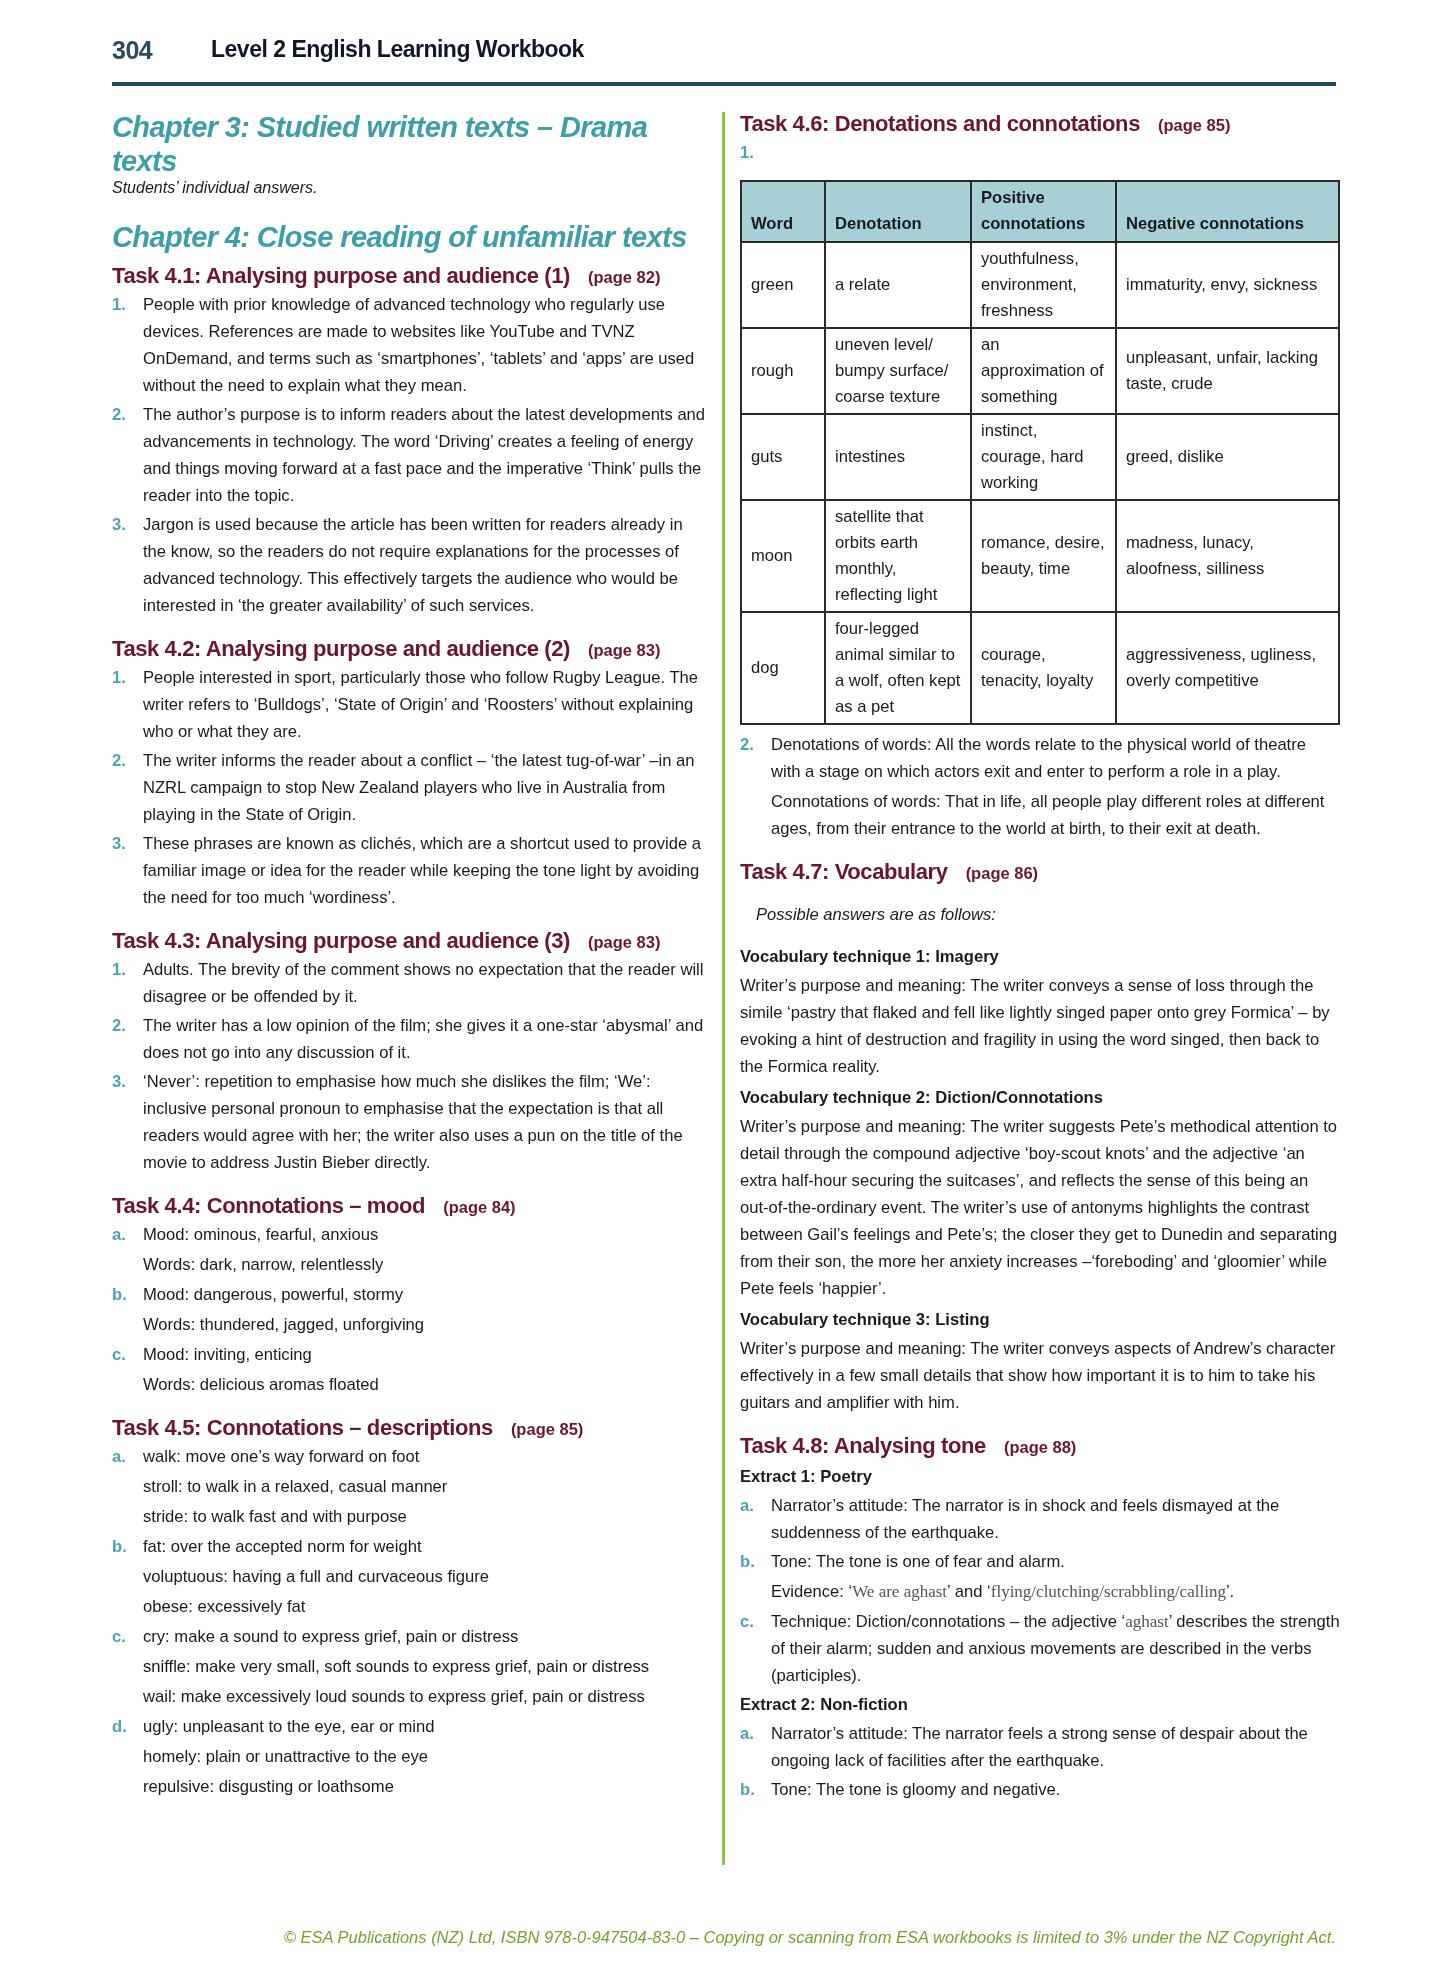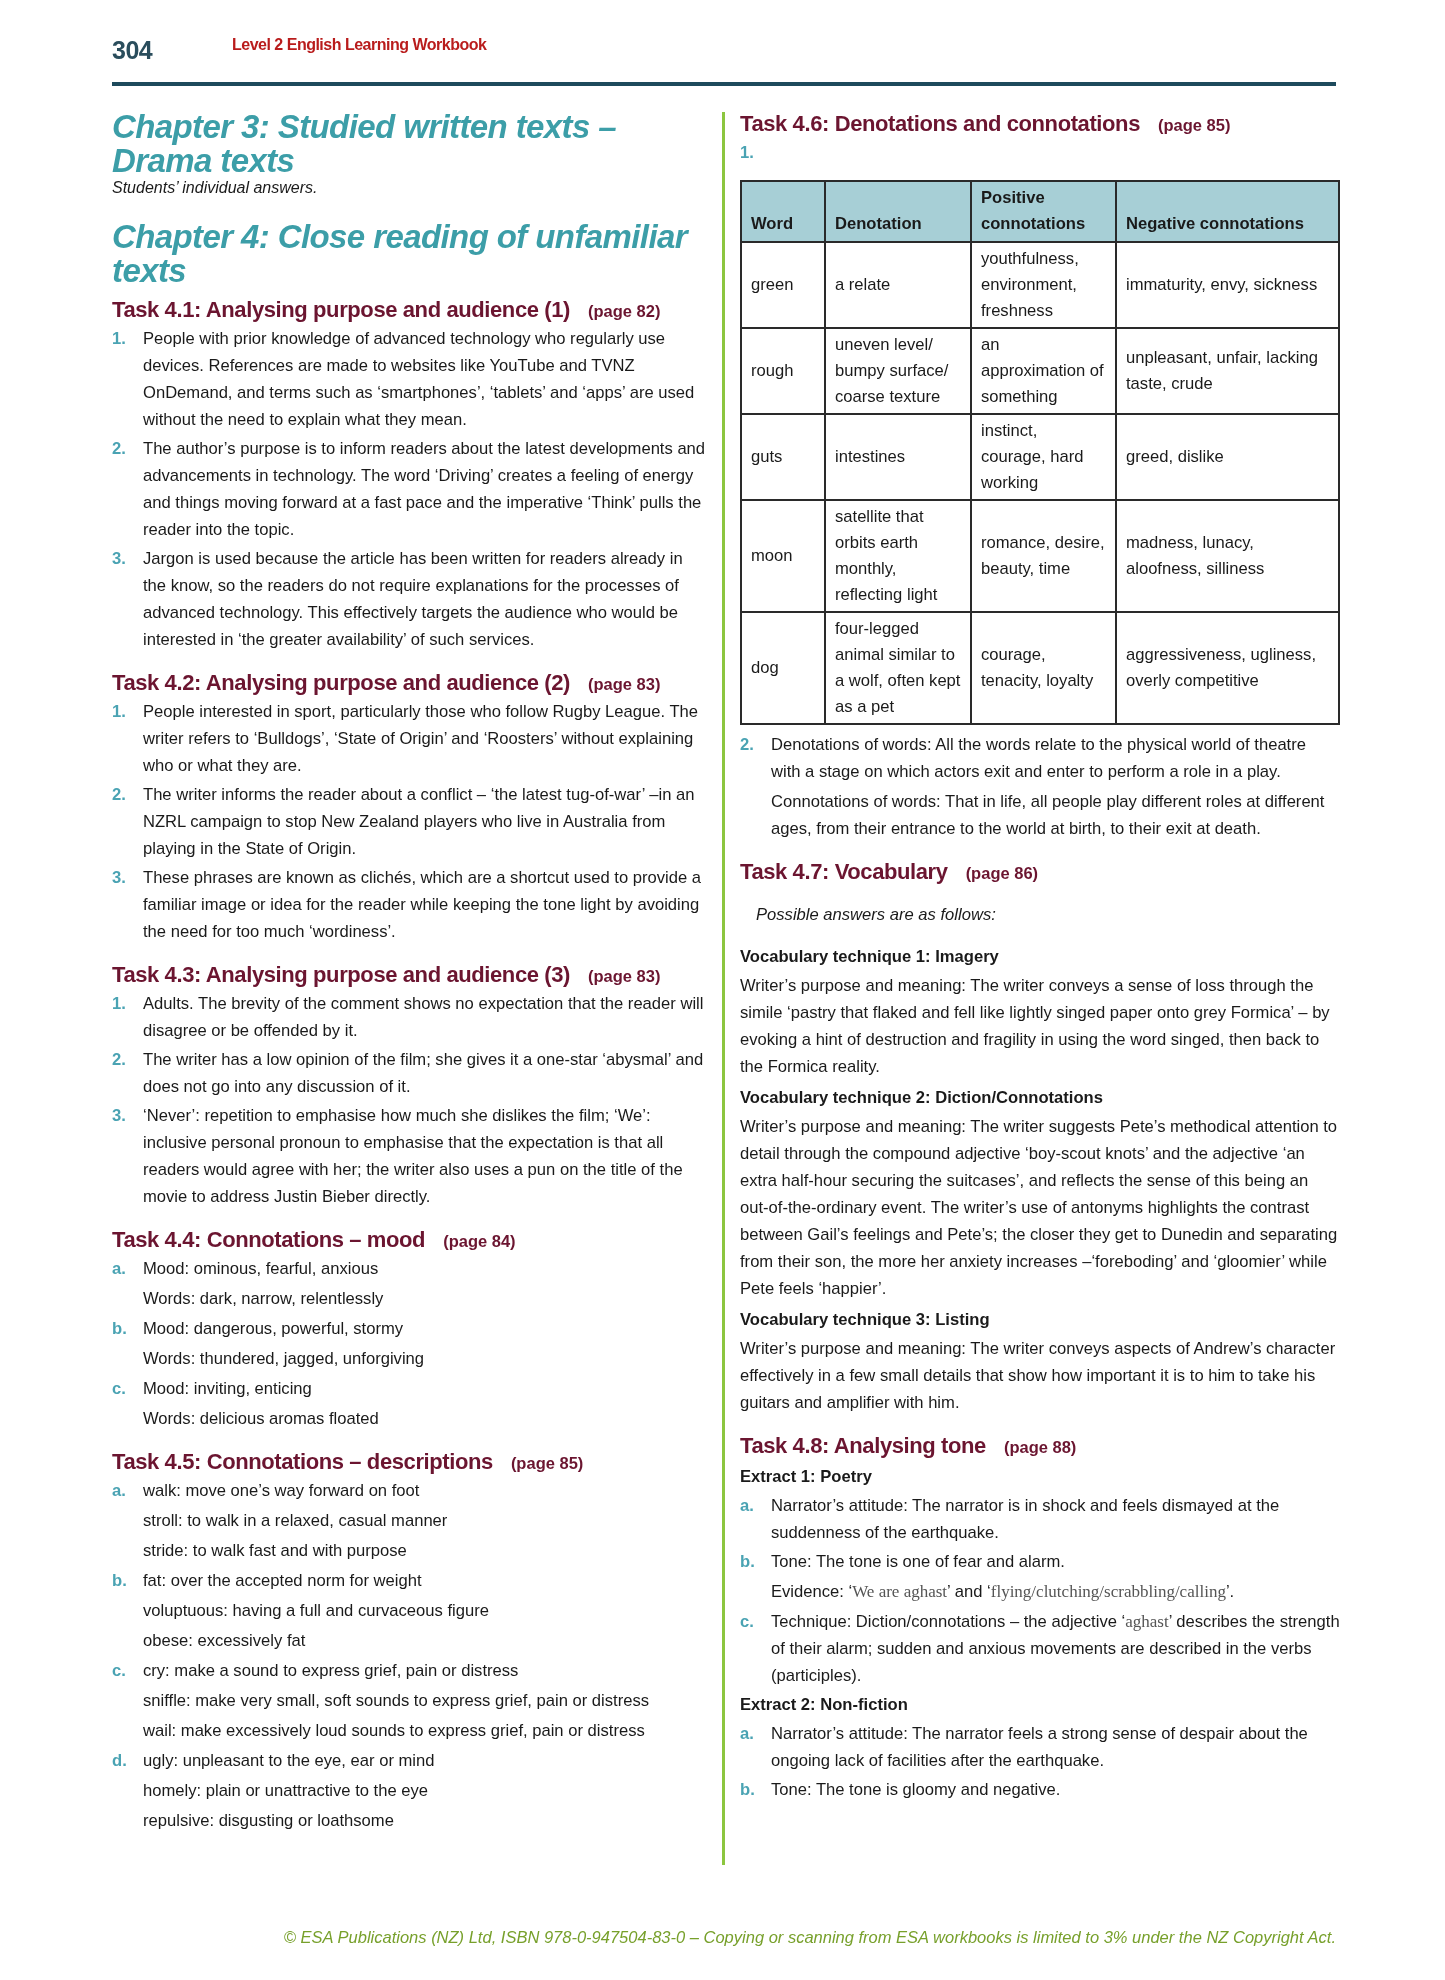--- a/index.html
+++ b/index.html
@@ -10,31 +10,31 @@
   .page-header {
     position: absolute; left: 112px; top: 30px; width: 1224px; height: 52px;
     border-bottom: 4px solid #1d4a5c;
     text-align: right;
   }
   .page-num {
     position: absolute; left: 0; top: 6px; font-size: 25px; font-weight: bold; color: #2a4d5c;
     letter-spacing: -0.5px;
   }
   .book-title {
-    position: absolute; left: 120px; top: 6px; font-size: 16px; font-weight: bold; color: #b91c1c;
+    position: absolute; left: 99px; top: 6px; font-size: 23px; font-weight: bold; color: #0f172a;
     letter-spacing: -0.5px;
   }
   .col { position: absolute; top: 110px; font-size: 16.6px; line-height: 27px; }
   .col-left { left: 112px; width: 598px; }
   .col-right { left: 740px; width: 600px; }
   .divider {
     position: absolute; left: 722px; top: 112px; width: 3px; height: 1753px; background: #8cc63f;
   }
   .chapter-title {
-    font-size: 33px; font-style: italic; font-weight: bold; color: #3c9ea8;
+    font-size: 29px; font-style: italic; font-weight: bold; color: #3c9ea8;
     letter-spacing: -0.6px; line-height: 34px; margin: 0;
   }
   .chapter-sub { font-style: italic; font-size: 16px; line-height: 20px; margin: 0 0 22px 0; }
   .task-title {
     font-size: 22px; font-weight: bold; color: #6b1530; line-height: 28px; margin: 0;
     letter-spacing: -0.4px;
   }
   .task-page { font-size: 16.5px; margin-left: 18px; letter-spacing: 0; }
   .task-block { margin-bottom: 16px; }
   .item { position: relative; padding-left: 31px; margin: 0 0 2px 0; }

